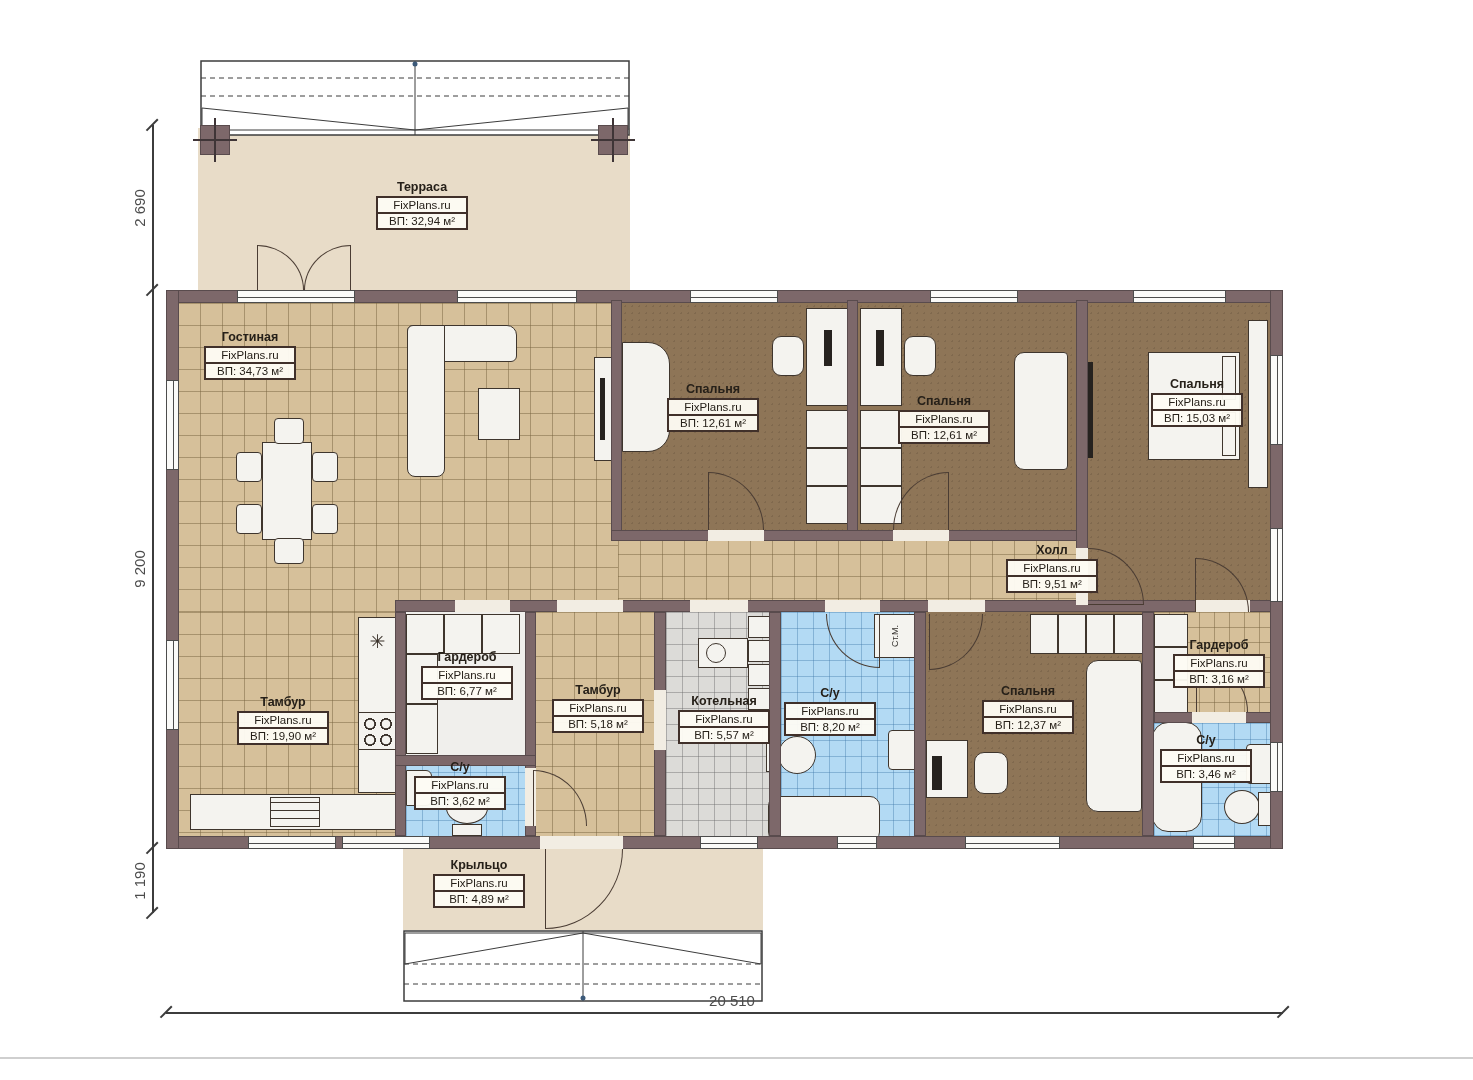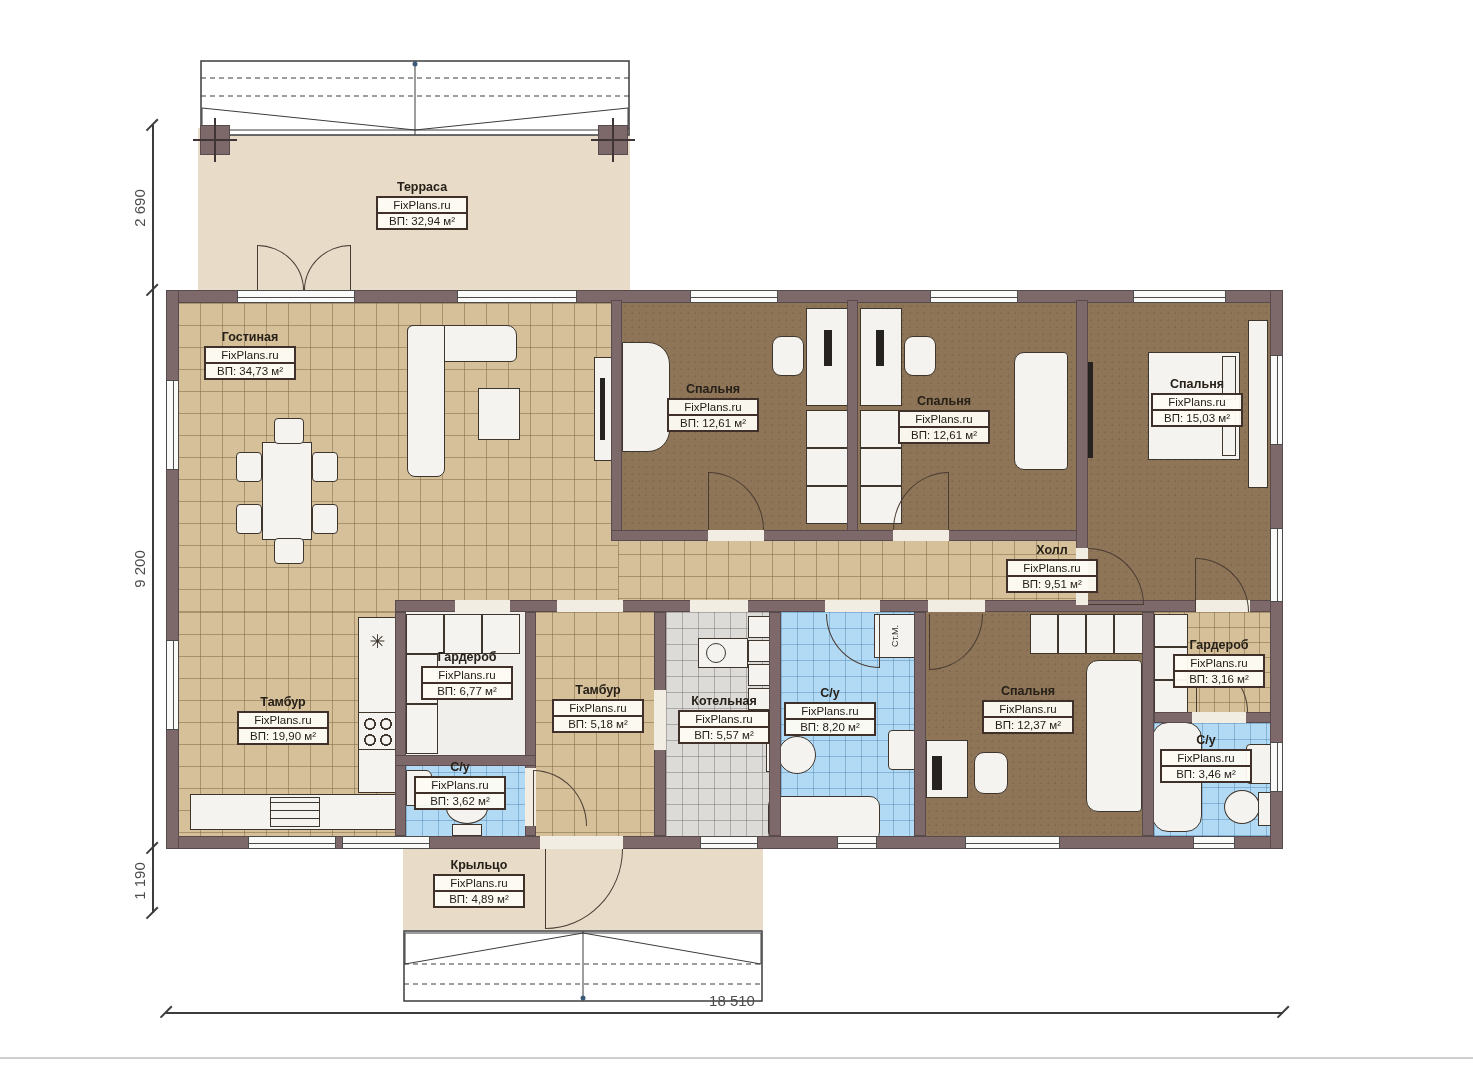--- a/index.html
+++ b/index.html
@@ -344,16 +344,16 @@
   <div class="abs tick" style="left:144px;top:124px"></div>
   <div class="abs tick" style="left:144px;top:289px"></div>
   <div class="abs tick" style="left:144px;top:847px"></div>
   <div class="abs tick" style="left:144px;top:912px"></div>
   <div class="abs dim rot" style="left:118px;top:199px;width:44px;height:18px">2 690</div>
   <div class="abs dim rot" style="left:118px;top:560px;width:44px;height:18px">9 200</div>
   <div class="abs dim rot" style="left:118px;top:872px;width:44px;height:18px">1 190</div>
   <div class="abs dline" style="left:166px;top:1012px;width:1117px;height:1.5px"></div>
   <div class="abs tick" style="left:158px;top:1011px"></div>
   <div class="abs tick" style="left:1275px;top:1011px"></div>
-  <div class="abs dim" style="left:696px;top:992px;width:72px;height:18px">18 510</div>
+  <div class="abs dim" style="left:696px;top:992px;width:72px;height:18px">20 510</div>
 
   <div class="abs" style="left:0;top:1057px;width:1473px;height:1.5px;background:#cfcfcf"></div>
 </div>
 
 </body></html>

